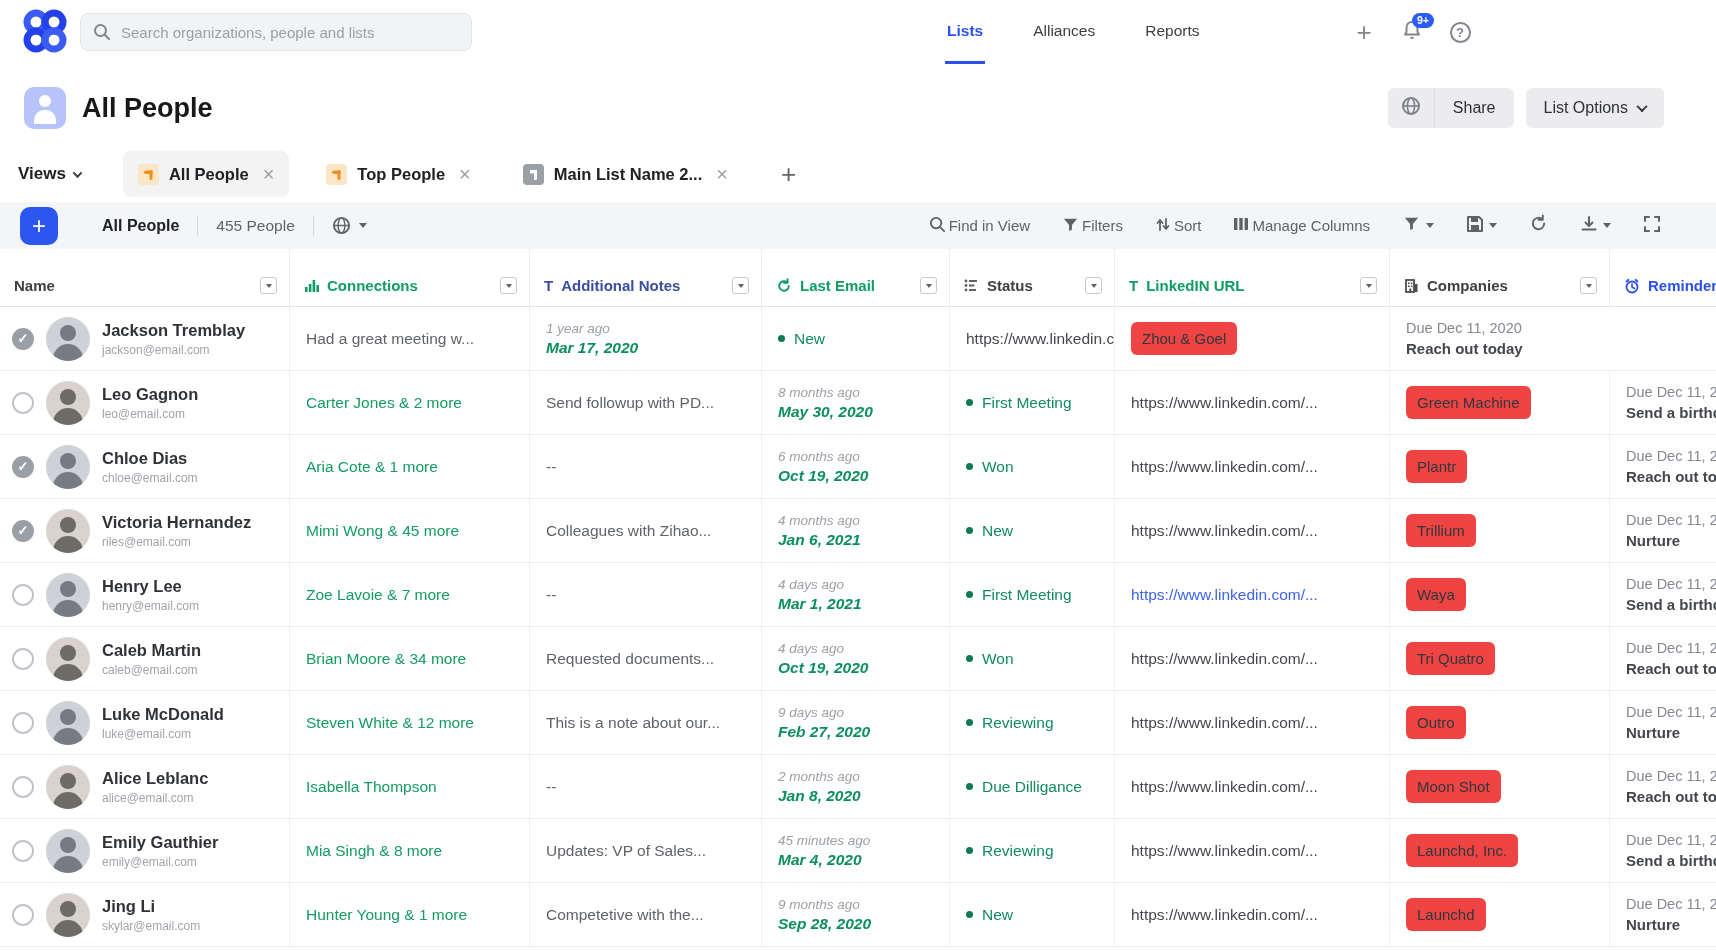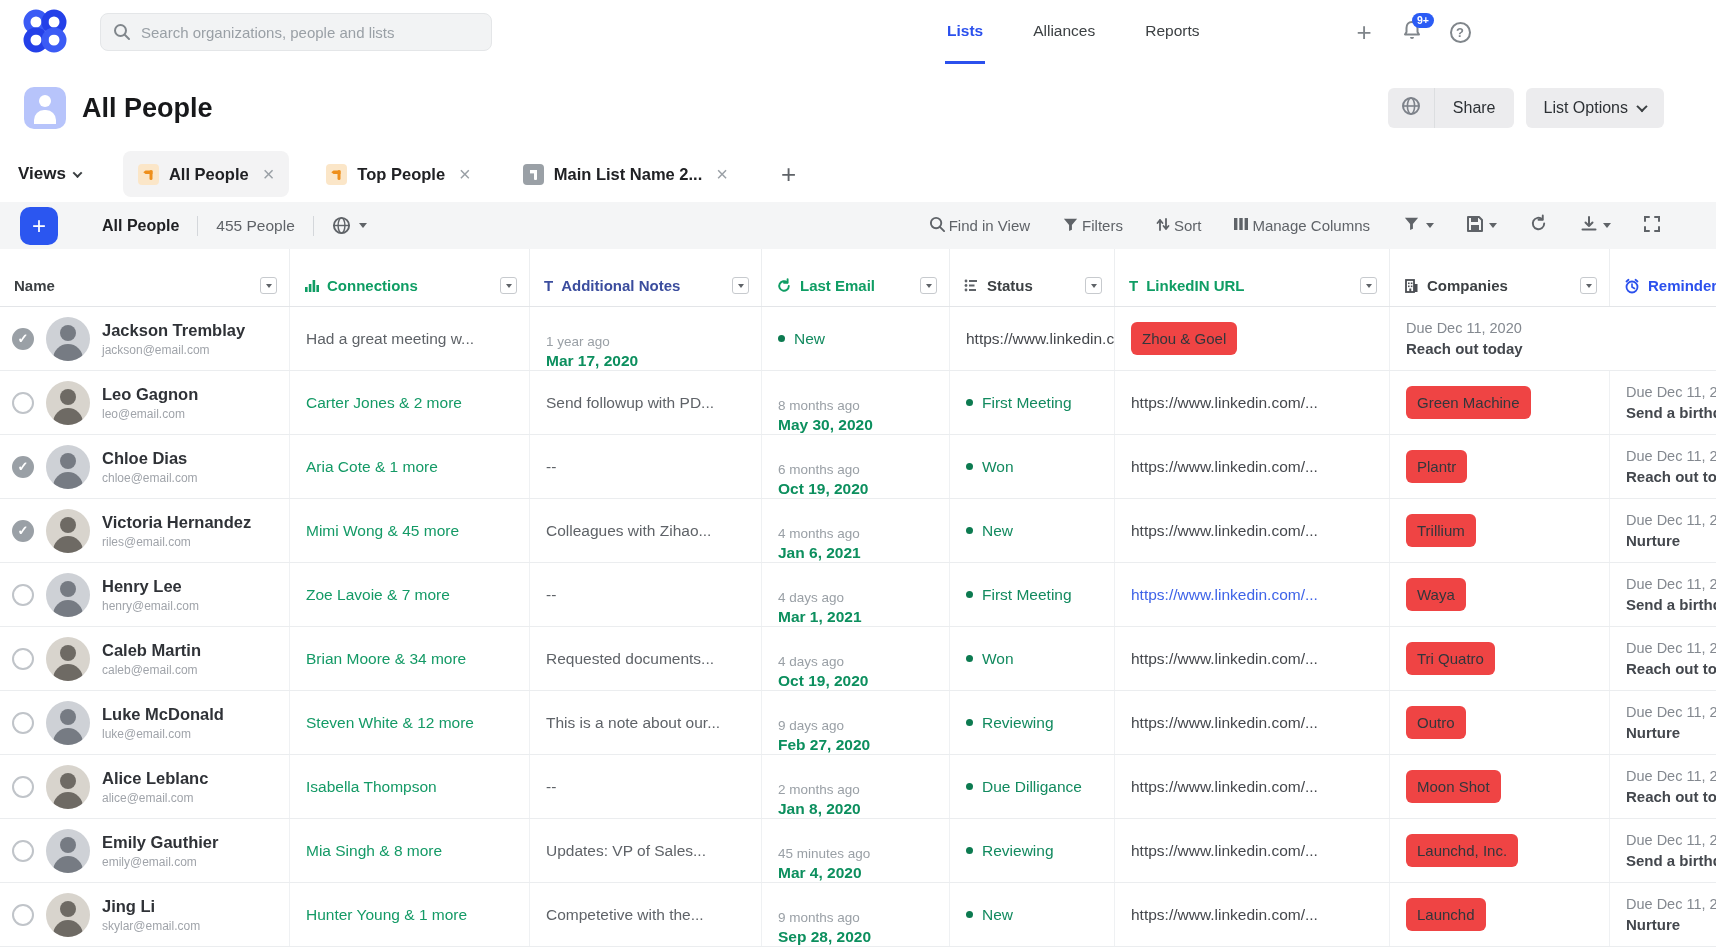--- a/index.html
+++ b/index.html
@@ -6,21 +6,21 @@
   html,body { background:#fff; }
   .app {
     position:relative; width:1716px; height:950px; overflow:hidden;
     background:#fff; font-family:"Liberation Sans", sans-serif; color:#202124;
   }
 
   
   .topbar { position:relative; height:64px; }
   .logo { position:absolute; left:22px; top:9px; width:46px; height:46px; cursor:pointer; }
   .searchbar {
-    position:absolute; left:100px; top:13px; width:392px; height:38px;
+    position:absolute; left:80px; top:13px; width:392px; height:38px;
     background:#f2f3f4; border:1px solid #e4e6e8; border-radius:8px;
     display:flex; align-items:center; padding:0 12px; gap:10px;
   }
   .searchbar input {
     flex:1; border:none; outline:none; background:transparent;
     font-family:"Liberation Sans", sans-serif; font-size:15px; color:#3c4043;
   }
   .searchbar input::placeholder { color:#9aa0a6; }
   .main-nav { position:absolute; left:945px; top:0; height:64px; display:flex; gap:46px; }
   .nav-item {
@@ -118,21 +118,21 @@
   .avatar { width:44px; height:44px; border-radius:50%; background:#ced1d6; position:relative; overflow:hidden; flex:none; margin:0 12px; }
   .avatar::before { content:""; position:absolute; top:8px; left:50%; transform:translateX(-50%); width:16px; height:16px; border-radius:50%; background:#767b83; }
   .avatar::after  { content:""; position:absolute; top:27px; left:50%; transform:translateX(-50%); width:30px; height:18px; border-radius:15px 15px 0 0; background:#767b83; }
   .row:nth-child(even) .avatar { background:#d8d4cd; }
   .row:nth-child(even) .avatar::before, .row:nth-child(even) .avatar::after { background:#6e6a64; }
   .person-name { font-size:16.5px; font-weight:600; color:#2f3237; white-space:nowrap; }
   .person-email { font-size:12px; color:#a0a4aa; margin-top:3px; white-space:nowrap; }
 
   .conn-cell span { font-size:15.5px; font-weight:500; color:#149a66; white-space:nowrap; cursor:pointer; }
   .notes-cell span { font-size:15.5px; color:#5f6368; white-space:nowrap; }
-  .email-cell { display:flex; flex-direction:column; align-items:flex-start; justify-content:flex-end; }
+  .email-cell { display:flex; flex-direction:column; align-items:flex-start; justify-content:center;font-style:italic; }
   .ago { font-size:13.5px; color:#9aa0a6; white-space:nowrap; }
   .edate { font-size:15.5px; font-weight:700; color:#0c8f5e; margin-top:3px; white-space:nowrap; }
   .status-cell { gap:9px; }
   .dot { width:7px; height:7px; border-radius:50%; background:#0c7a50; flex:none; }
   .status-cell span[data-field] { font-size:15.5px; font-weight:500; color:#128a5f; white-space:nowrap; }
   .url-cell span { font-size:15.5px; color:#44474c; white-space:nowrap; }
   .url-cell span.as-link { color:#3e63e8; }
   .comp-badge { background:#ef4444; border-radius:6px; padding:8px 11px; font-size:15px; color:#33363b; white-space:nowrap; cursor:pointer; }
   .rem-cell { display:flex; flex-direction:column; align-items:flex-start; justify-content:center; }
   .rdue { font-size:14.5px; color:#83888f; white-space:nowrap; }

